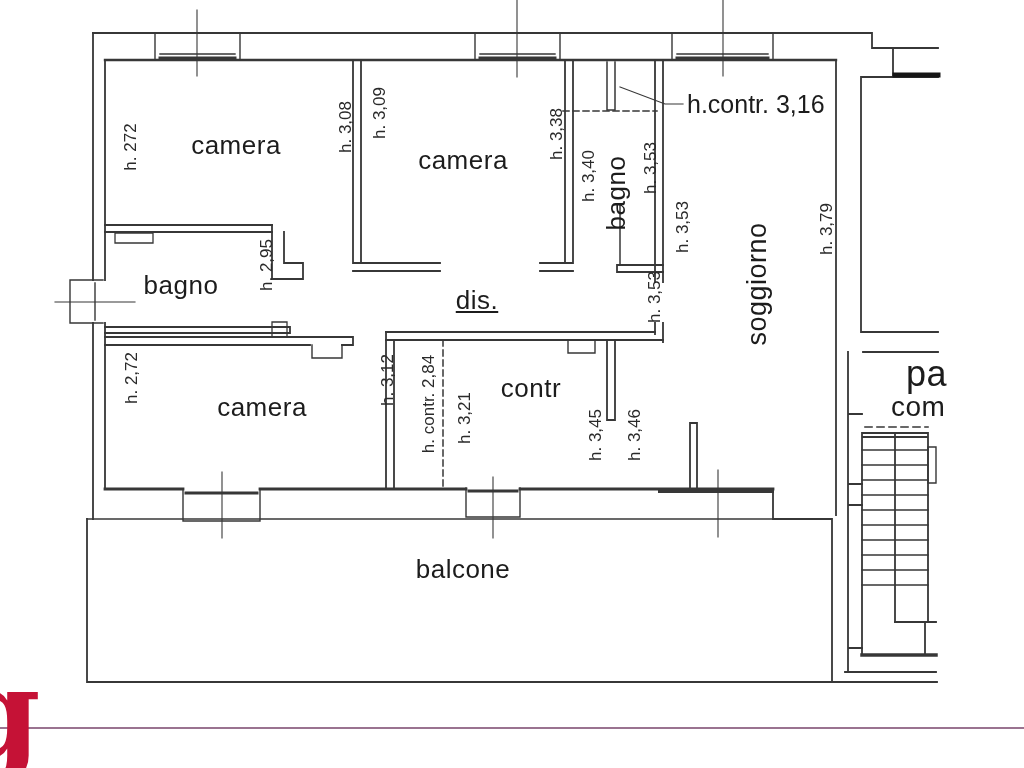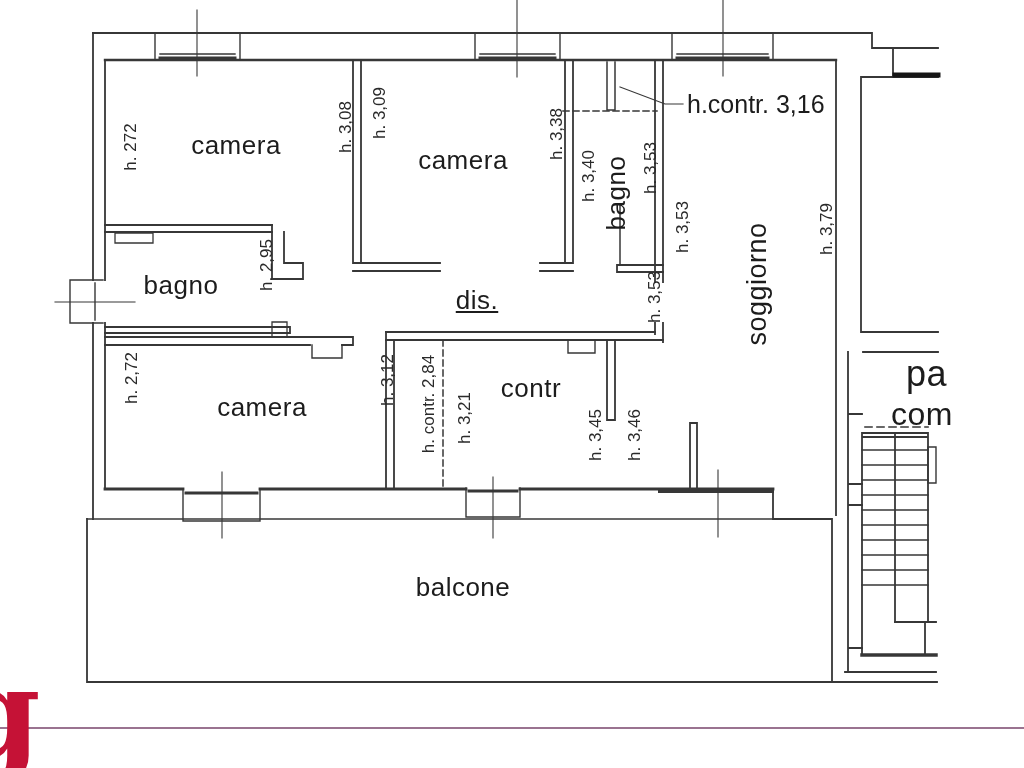--- a/index.html
+++ b/index.html
@@ -119,23 +119,23 @@
   </svg>
 
   <div class="lbl room" style="left:236px;top:145px;">camera</div>
   <div class="lbl room" style="left:463px;top:160px;">camera</div>
   <div class="lbl room vert" style="left:616px;top:193px;">bagno</div>
   <div class="lbl room vert" style="left:757px;top:284px;font-size:27px;">soggiorno</div>
   <div class="lbl room" style="left:181px;top:285px;">bagno</div>
   <div class="lbl room" style="left:477px;top:300px;text-decoration:underline;">dis.</div>
   <div class="lbl room" style="left:262px;top:407px;">camera</div>
   <div class="lbl room" style="left:531px;top:388px;">contr</div>
-  <div class="lbl room" style="left:463px;top:587px;">balcone</div>
+  <div class="lbl room" style="left:463px;top:569px;">balcone</div>
   <div class="lbl room anchor-left" style="left:906px;top:374px;font-size:36px;">pa</div>
-  <div class="lbl room anchor-left" style="left:891px;top:407px;font-size:32px;margin-top:7px;">com</div>
+  <div class="lbl room anchor-left" style="left:891px;top:407px;font-size:28px;">com</div>
 
   <div class="lbl h vert" style="left:130px;top:147px;">h. 272</div>
   <div class="lbl h vert" style="left:345px;top:127px;">h. 3,08</div>
   <div class="lbl h vert" style="left:379px;top:113px;">h. 3,09</div>
   <div class="lbl h vert" style="left:556px;top:134px;">h. 3,38</div>
   <div class="lbl h vert" style="left:588px;top:176px;">h. 3,40</div>
   <div class="lbl h vert" style="left:650px;top:168px;">h. 3,53</div>
   <div class="lbl h vert" style="left:682px;top:227px;">h. 3,53</div>
   <div class="lbl h vert" style="left:654px;top:297px;">h. 3,53</div>
   <div class="lbl h vert" style="left:826px;top:229px;">h. 3,79</div>

